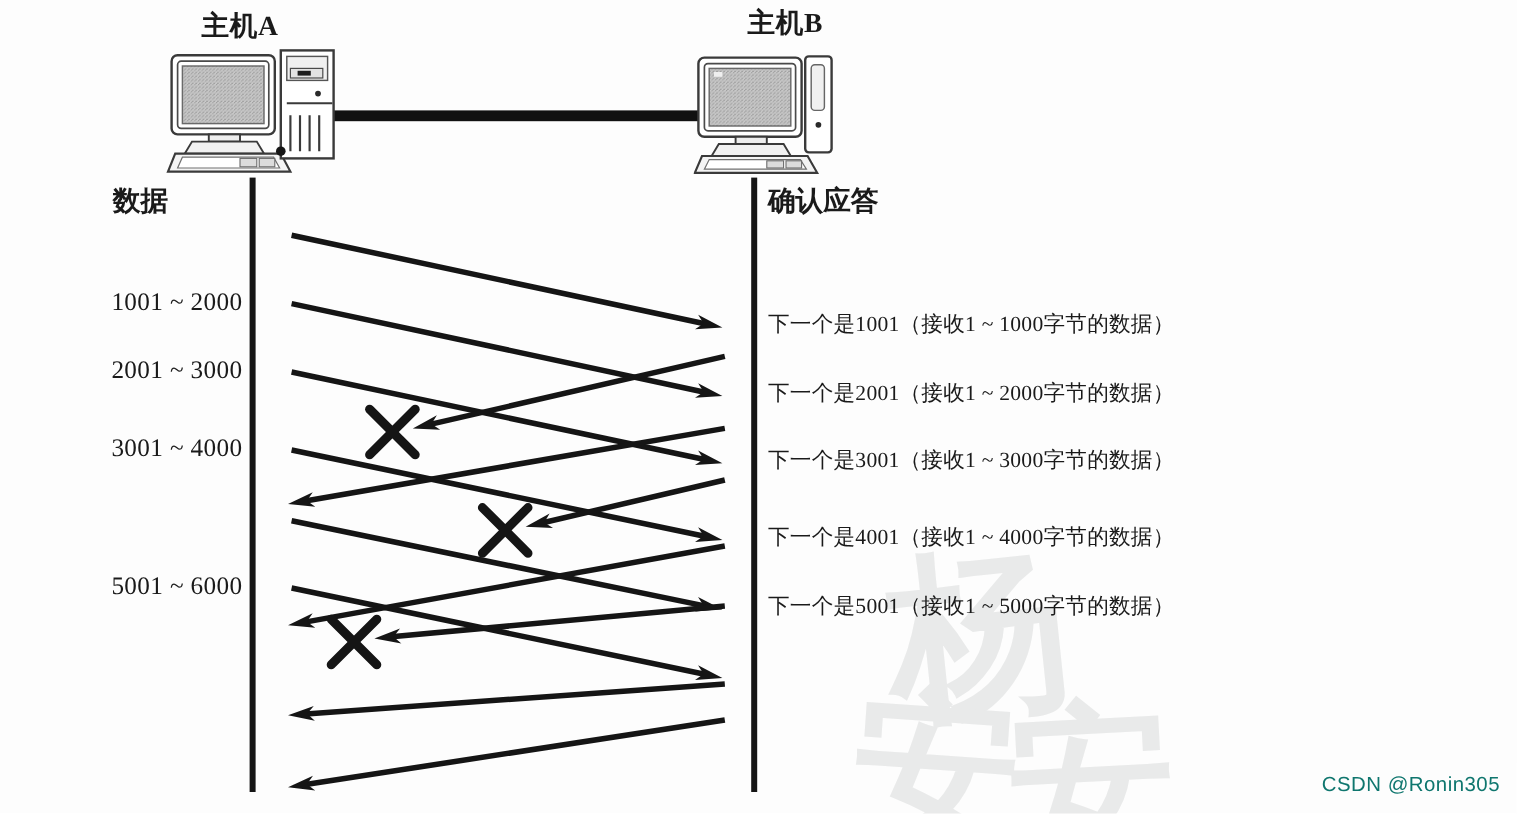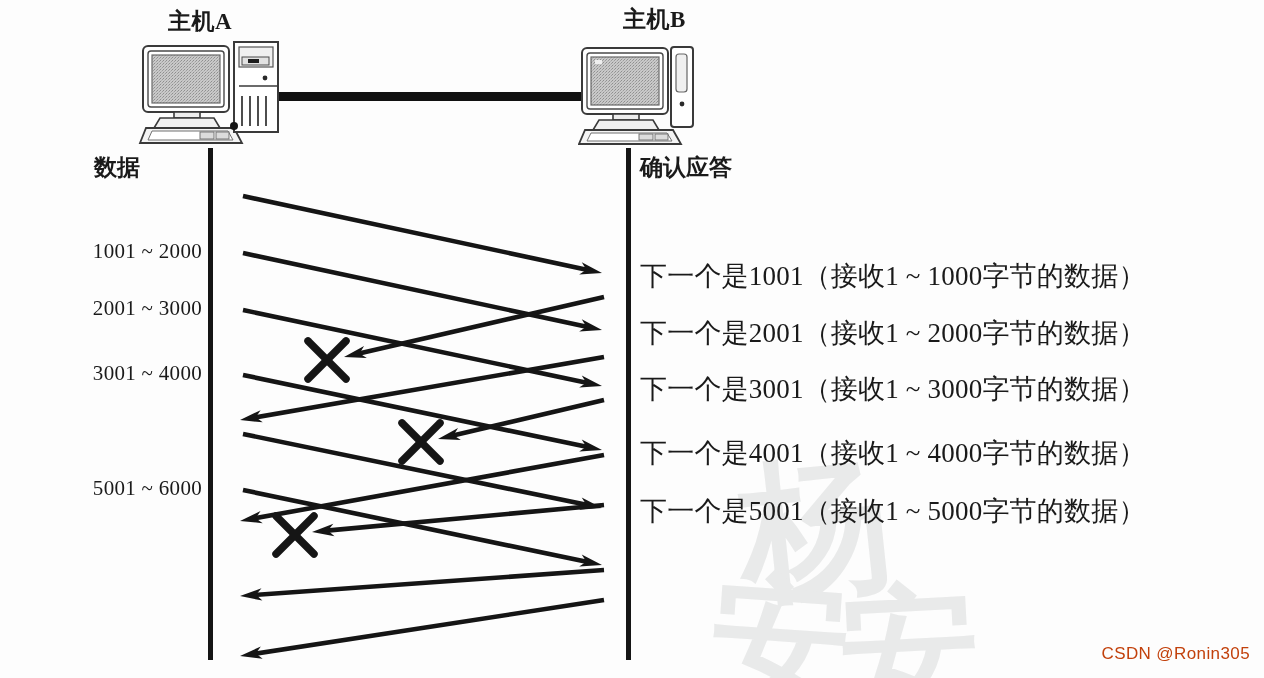--- a/index.html
+++ b/index.html
@@ -42,21 +42,21 @@
   .wm-1 { left: 40px;  top: -10px; font-size: 150px; transform: rotate(-6deg); }
   .wm-2 { left: 10px;  top: 110px; font-size: 140px; transform: rotate(4deg); }
   .wm-3 { left: 140px; top: 120px; font-size: 140px; transform: rotate(-3deg); }
 
   .csdn-credit {
     position: absolute;
     right: 14px;
     bottom: 14px;
     font-family: "Liberation Sans", sans-serif;
     font-size: 17px;
-    color: #c2410c;
+    color: #0f766e;
     letter-spacing: .4px;
     white-space: nowrap;
     z-index: 6;
   }
 
   
   .host-title {
     position: absolute;
     font-size: 23px;
     font-weight: 700;
@@ -145,21 +145,21 @@
     position: absolute;
     left: 2px;
     top: 152px;
     font-size: 23px;
     font-weight: 700;
     white-space: nowrap;
   }
   .ack-label {
     position: absolute;
     left: 2px;
-    font-size: 27px;
+    font-size: 18px;
     letter-spacing: .2px;
     white-space: nowrap;
   }
 </style>
 </head>
 <body>
 
 <div id="stage">
 
   <div class="watermark-art">

